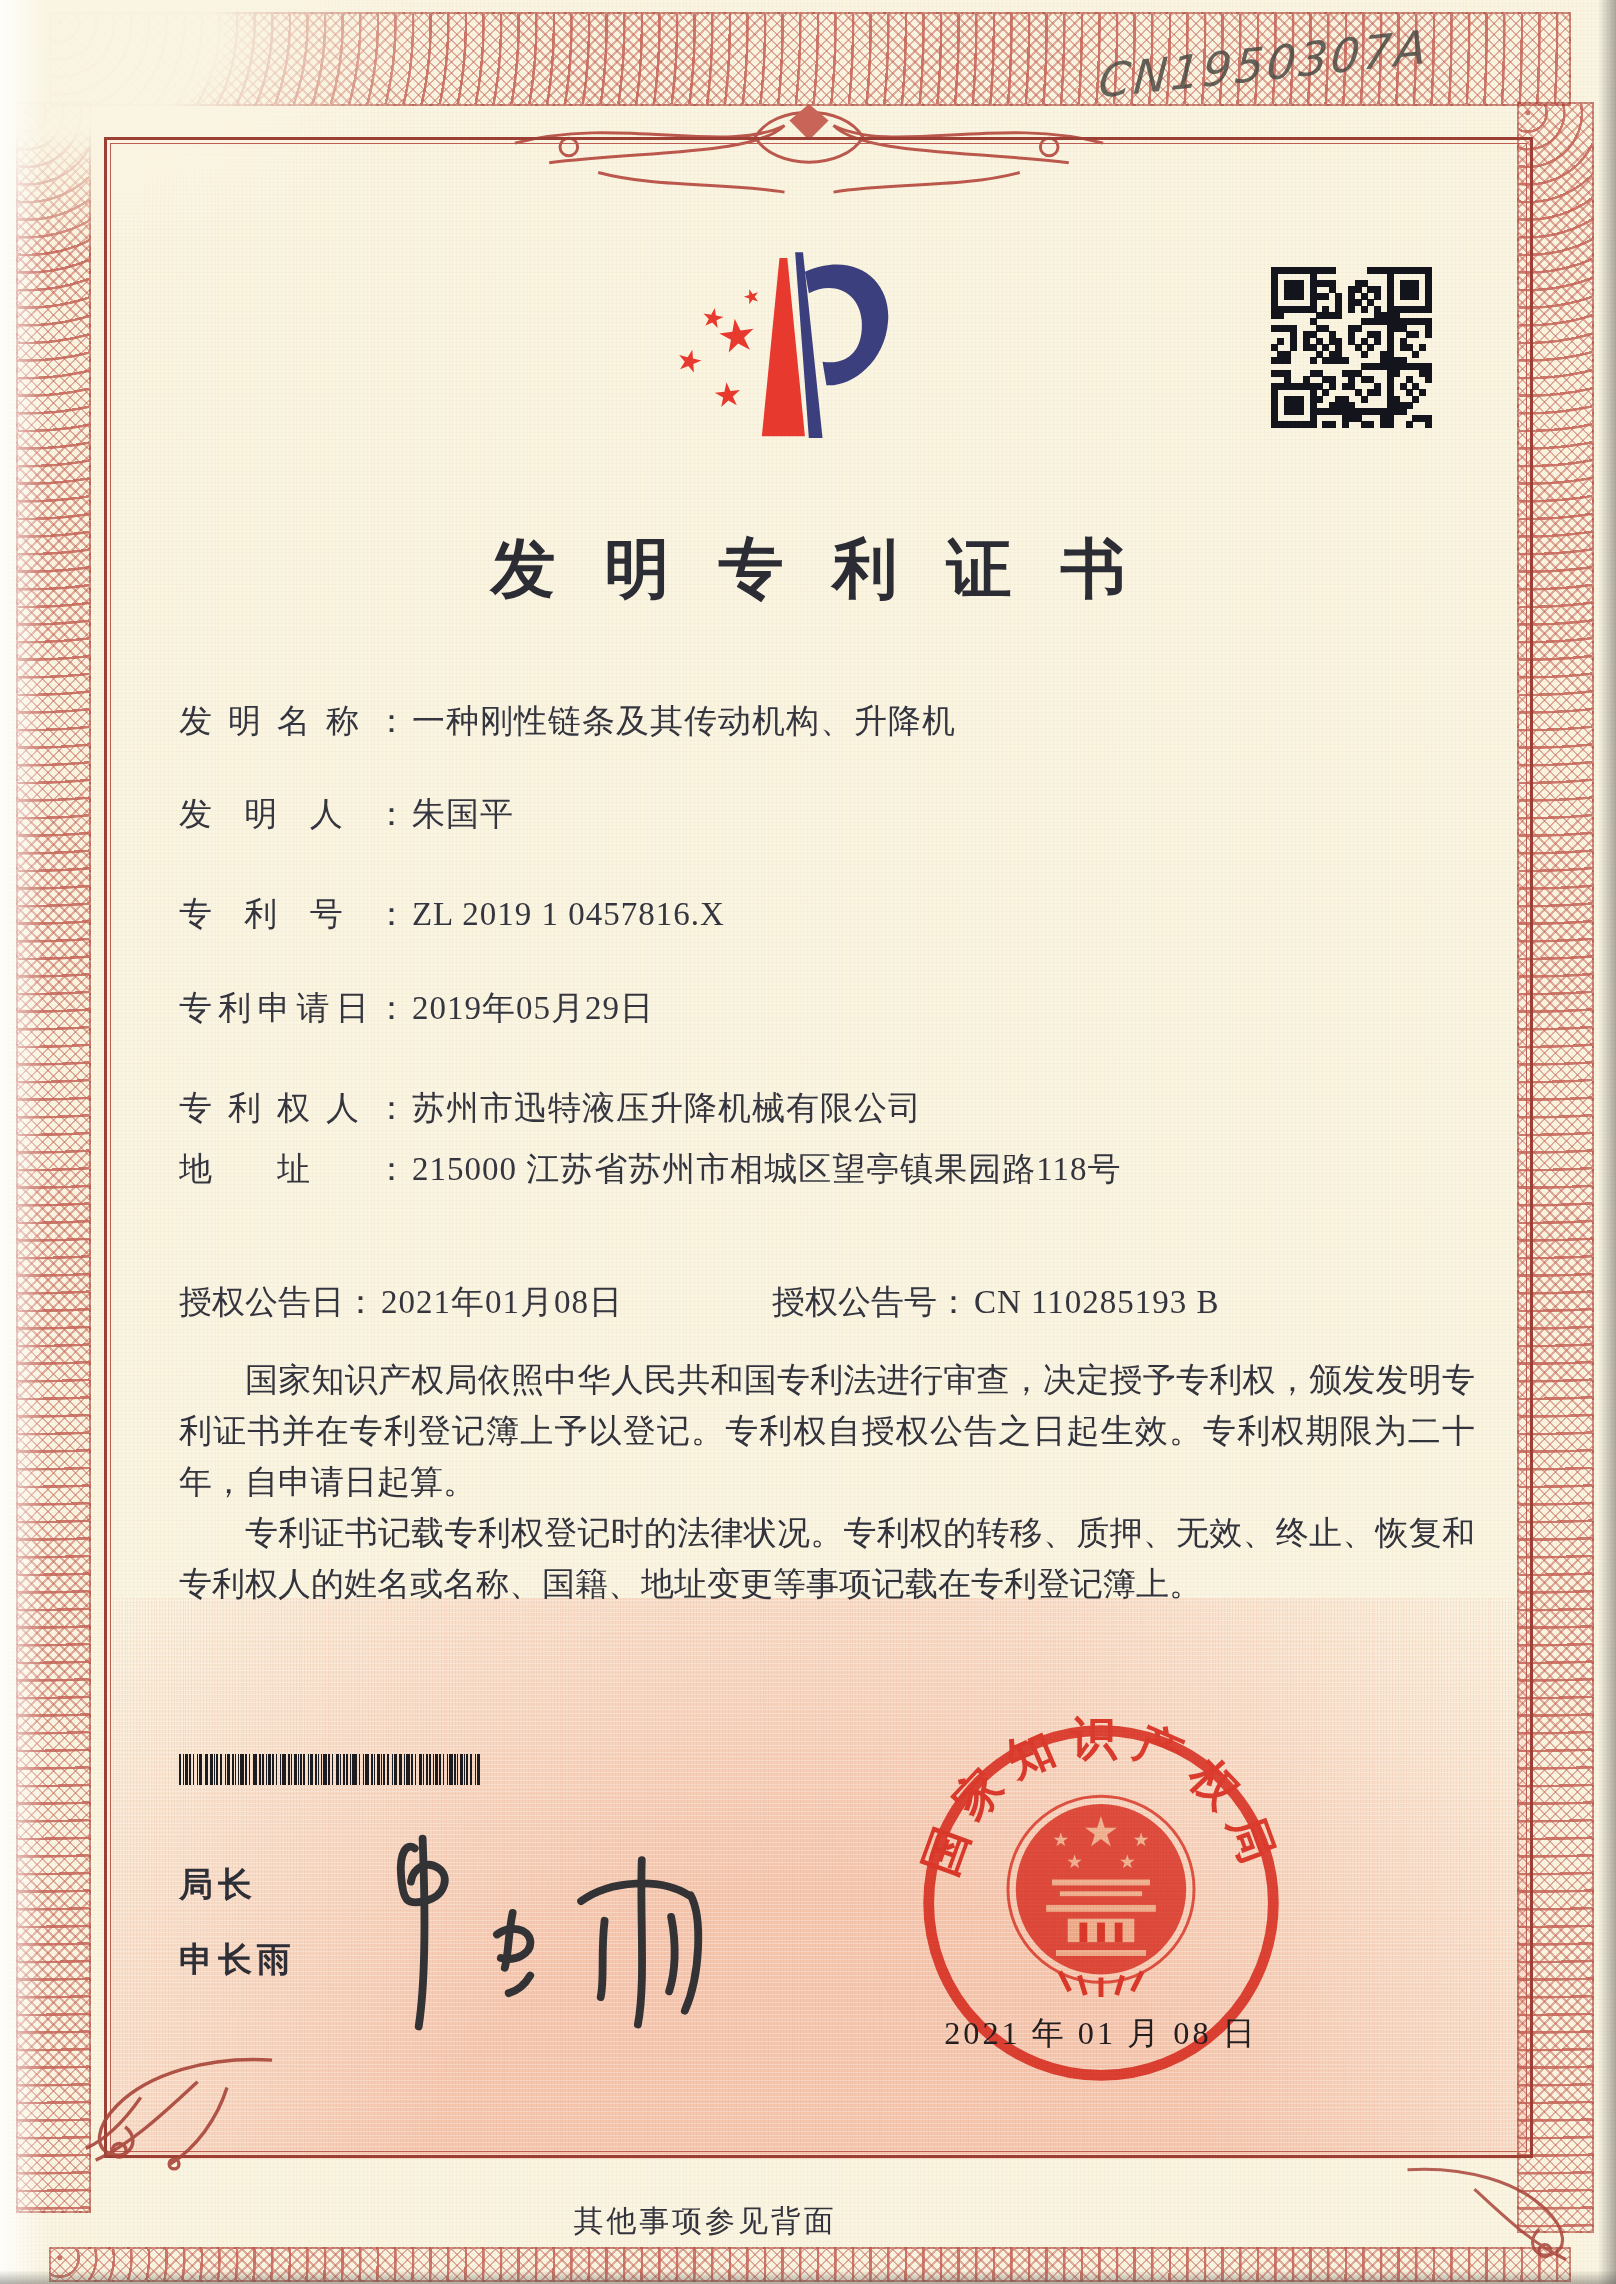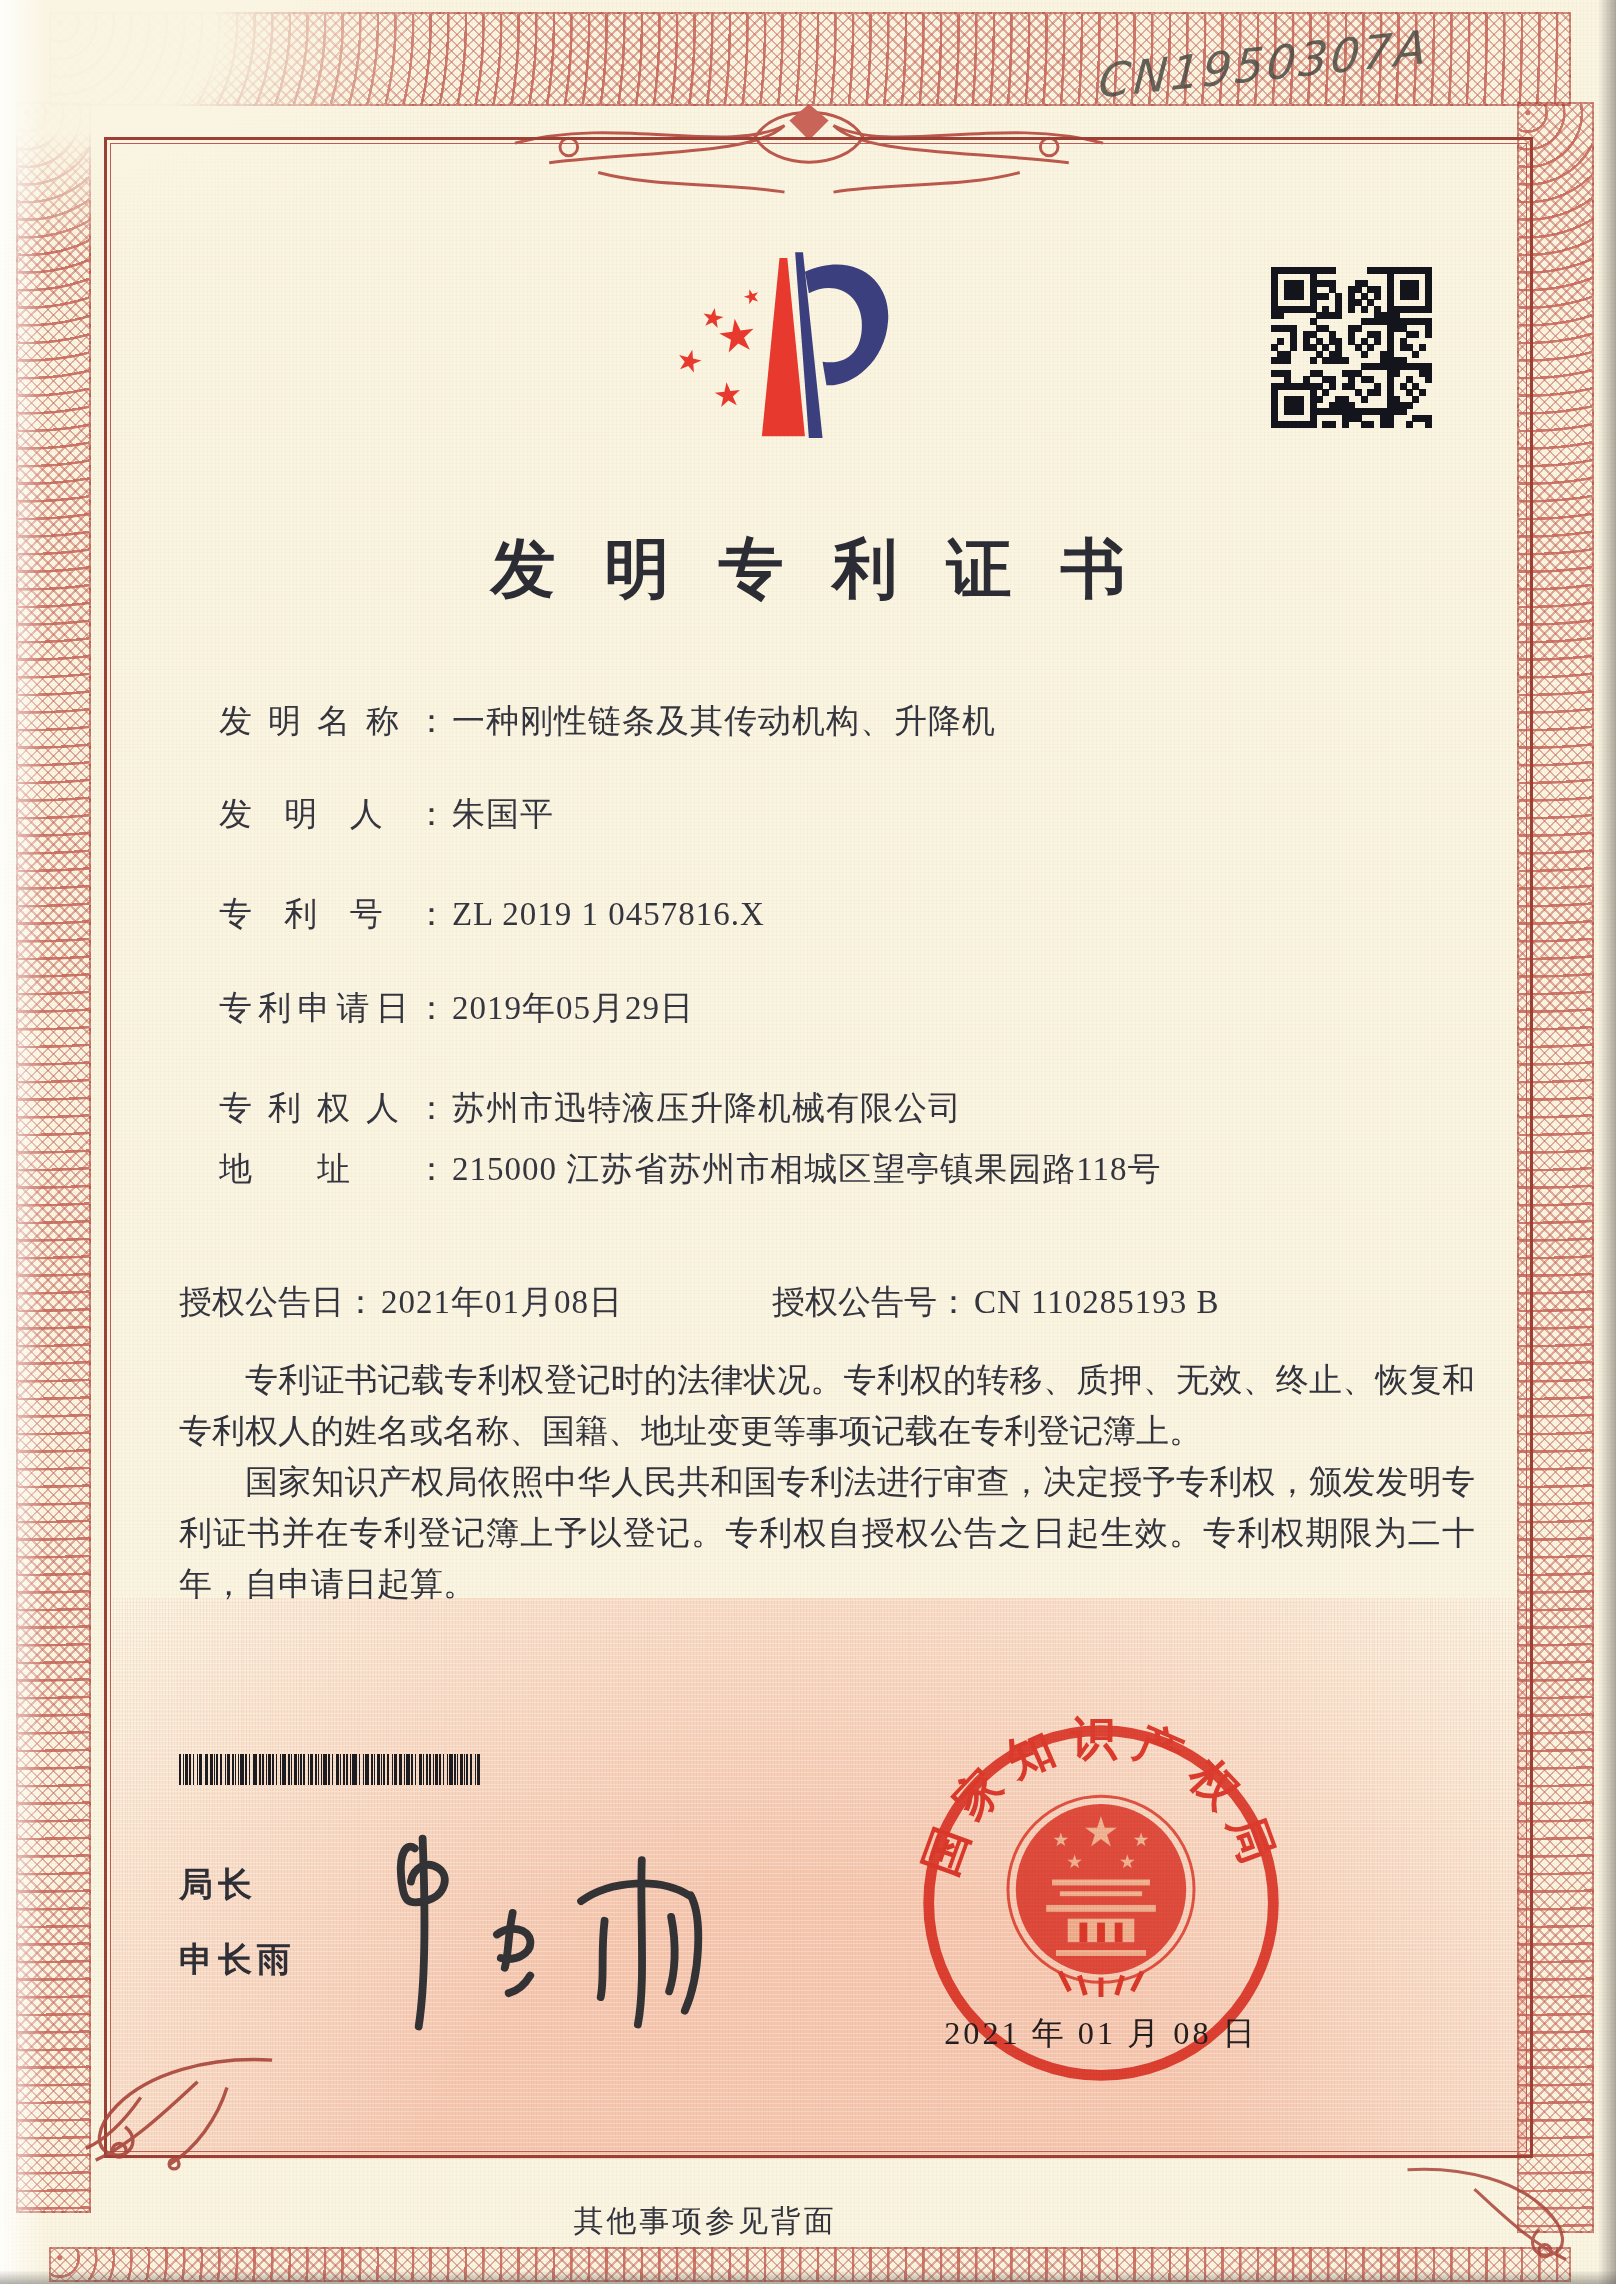--- a/index.html
+++ b/index.html
@@ -33,21 +33,21 @@
   
   .frame{left:104px;top:137px;width:1429px;height:2021px;border:3.9px solid #9c4036;box-sizing:border-box;}
   .frame-inner{position:absolute;inset:2.9px;border:1px solid #bd5c52;}
   
   .cert-no{left:179px;top:241px;font-size:34px;letter-spacing:6.9px;color:#35353f;}
   .hand-note{left:1098px;top:37px;font-size:46px;font-family:"DejaVu Sans",sans-serif;font-style:italic;
     color:#4c4c45;transform:rotate(-6deg) skewX(-10deg);letter-spacing:2.9px;opacity:.85;}
   .title{left:0;top:525px;width:100%;text-align:center;font-size:65px;font-weight:bold;
     letter-spacing:49px;padding-left:49px;box-sizing:border-box;color:#2c2c34;}
   .field-row{position:absolute;left:179px;font-size:33px;color:#35353f;white-space:nowrap;}
-  .f-label{display:inline-block;width:229px;text-align:justify;text-align-last:justify;margin-left:40px;}
+  .f-label{display:inline-block;width:229px;text-align:justify;text-align-last:justify;}
   .f-value{margin-left:3.9px;letter-spacing:1px;}
   .grant-col2{position:absolute;left:593px;top:0;}
   .paras{left:179px;top:1355px;width:1296px;font-size:33px;line-height:51px;text-align:justify;color:#33333d;}
   .paras p{margin:0;text-indent:2em;}
   .barcode{left:179px;top:1754px;width:304px;height:31px;}
   .barcode i{position:absolute;top:0;bottom:0;background:#1b1b20;}
   .director-label{left:179px;top:1862px;font-family:"Liberation Sans","DejaVu Sans",sans-serif;
     font-weight:bold;font-size:34px;letter-spacing:4.9px;color:#2e2e36;}
   .director-name{left:179px;top:1937px;font-family:"Liberation Sans","DejaVu Sans",sans-serif;
     font-weight:bold;font-size:34px;letter-spacing:4.9px;color:#2e2e36;}
@@ -451,22 +451,22 @@
   <div class="field-row" style="top:1147px;">
     <span class="f-label">地址：</span><span class="f-value">215000 江苏省苏州市相城区望亭镇果园路118号</span>
   </div>
 
   <div class="field-row" style="top:1280px;">
     <span>授权公告日：</span><span class="f-value">2021年01月08日</span>
     <span class="grant-col2"><span>授权公告号：</span><span class="f-value">CN 110285193 B</span></span>
   </div>
 
   <div class="abs paras">
+    <p>国家知识产权局依照中华人民共和国专利法进行审查，决定授予专利权，颁发发明专利证书并在专利登记簿上予以登记。专利权自授权公告之日起生效。专利权期限为二十年，自申请日起算。</p>
     <p>专利证书记载专利权登记时的法律状况。专利权的转移、质押、无效、终止、恢复和专利权人的姓名或名称、国籍、地址变更等事项记载在专利登记簿上。</p>
-    <p>国家知识产权局依照中华人民共和国专利法进行审查，决定授予专利权，颁发发明专利证书并在专利登记簿上予以登记。专利权自授权公告之日起生效。专利权期限为二十年，自申请日起算。</p>
   </div>
 
   <div class="abs barcode" id="barcode">
       <i style="left: 0px; width: 2px;"></i>
       <i style="left: 3.9px; width: 1px;"></i>
       <i style="left: 5.9px; width: 2.9px;"></i>
       <i style="left: 9.8px; width: 2px;"></i>
       <i style="left: 13.7px; width: 1px;"></i>
       <i style="left: 17.6px; width: 1px;"></i>
       <i style="left: 19.6px; width: 3.9px;"></i>

